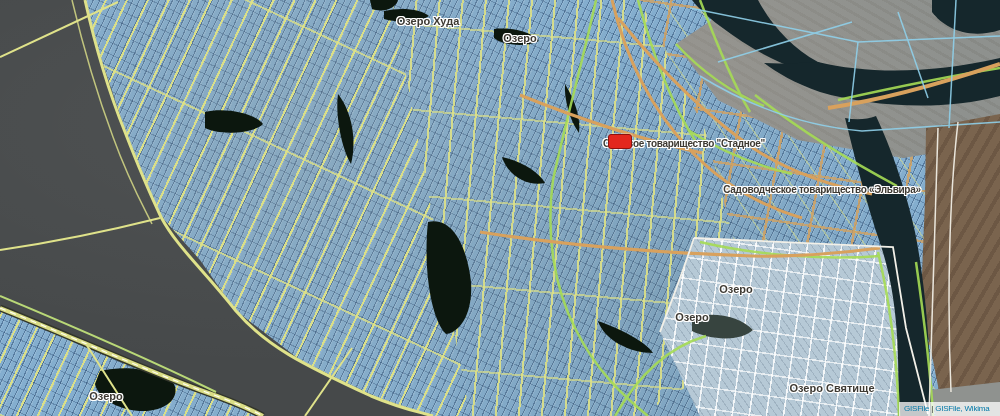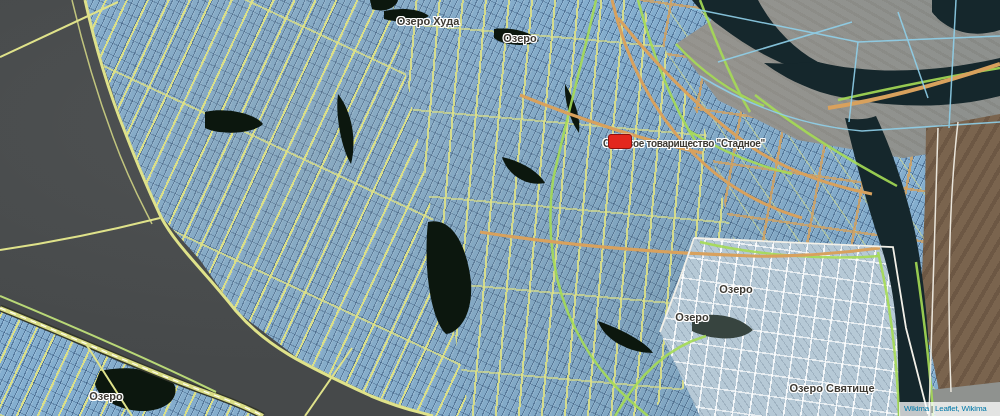--- a/index.html
+++ b/index.html
@@ -186,24 +186,25 @@
       <path d="M938,128 L929,416"></path>
       <path d="M958,122 C949,200 947,300 951,392"></path>
       <path stroke="#f2f0e8" stroke-width="1.8" d="M694,238 L893,247 L906,328 L928,414"></path>
       <path stroke="#f2f0e8" stroke-width="1.8" d="M694,238 C680,280 668,310 660,332"></path>
     </g>
   </svg>
 
   <div class="lbl" style="left:428px;top:21px">Озеро Худа</div>
   <div class="lbl" style="left:520px;top:38px">Озеро</div>
   <div class="lbl small" style="left:684px;top:143px">Садовое товарищество "Стадное"</div>
+  <div class="lbl small" style="left:822px;top:189px">Садоводческое товарищество «Эльвира»</div>
   <div class="lbl" style="left:736px;top:289px">Озеро</div>
   <div class="lbl" style="left:692px;top:317px">Озеро</div>
   <div class="lbl" style="left:832px;top:388px">Озеро Святище</div>
   <div class="lbl" style="left:106px;top:396px">Озеро</div>
 
   <div class="marker"></div>
 
   <div class="attribution">
-    <a>Wikima</a><span class="sep">|</span><a>Leaflet, Wikima</a>
+    <a>GISFile</a><span class="sep">|</span><a>GISFile, Wikima</a>
   </div>
 
 </div>
 
 </body></html>

